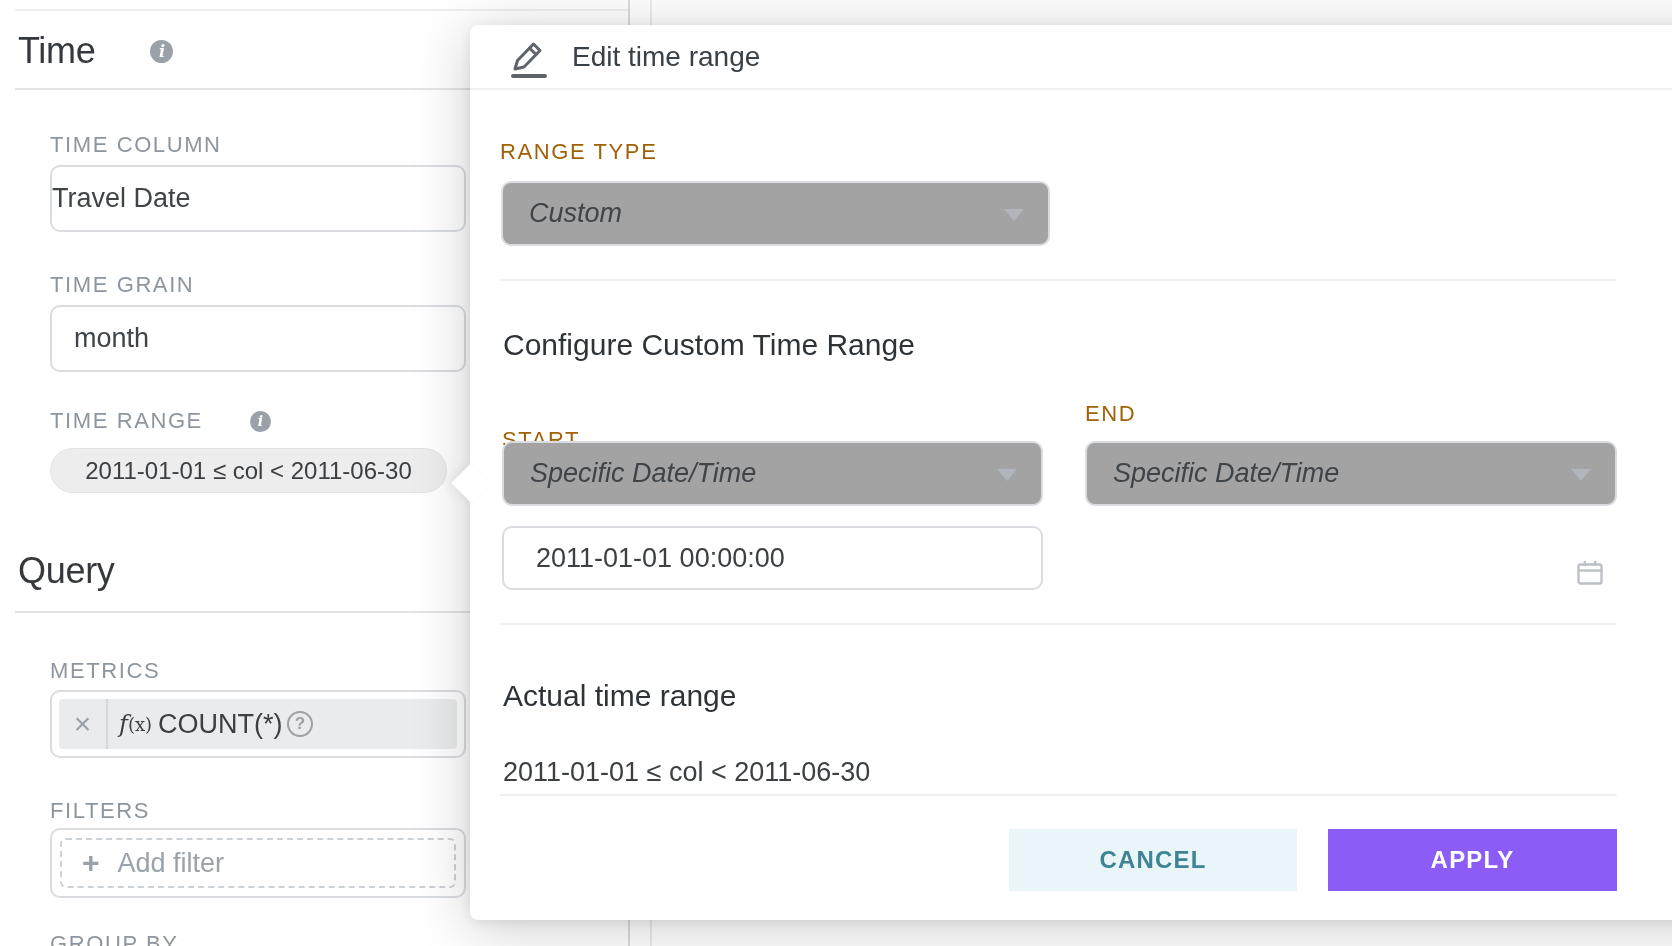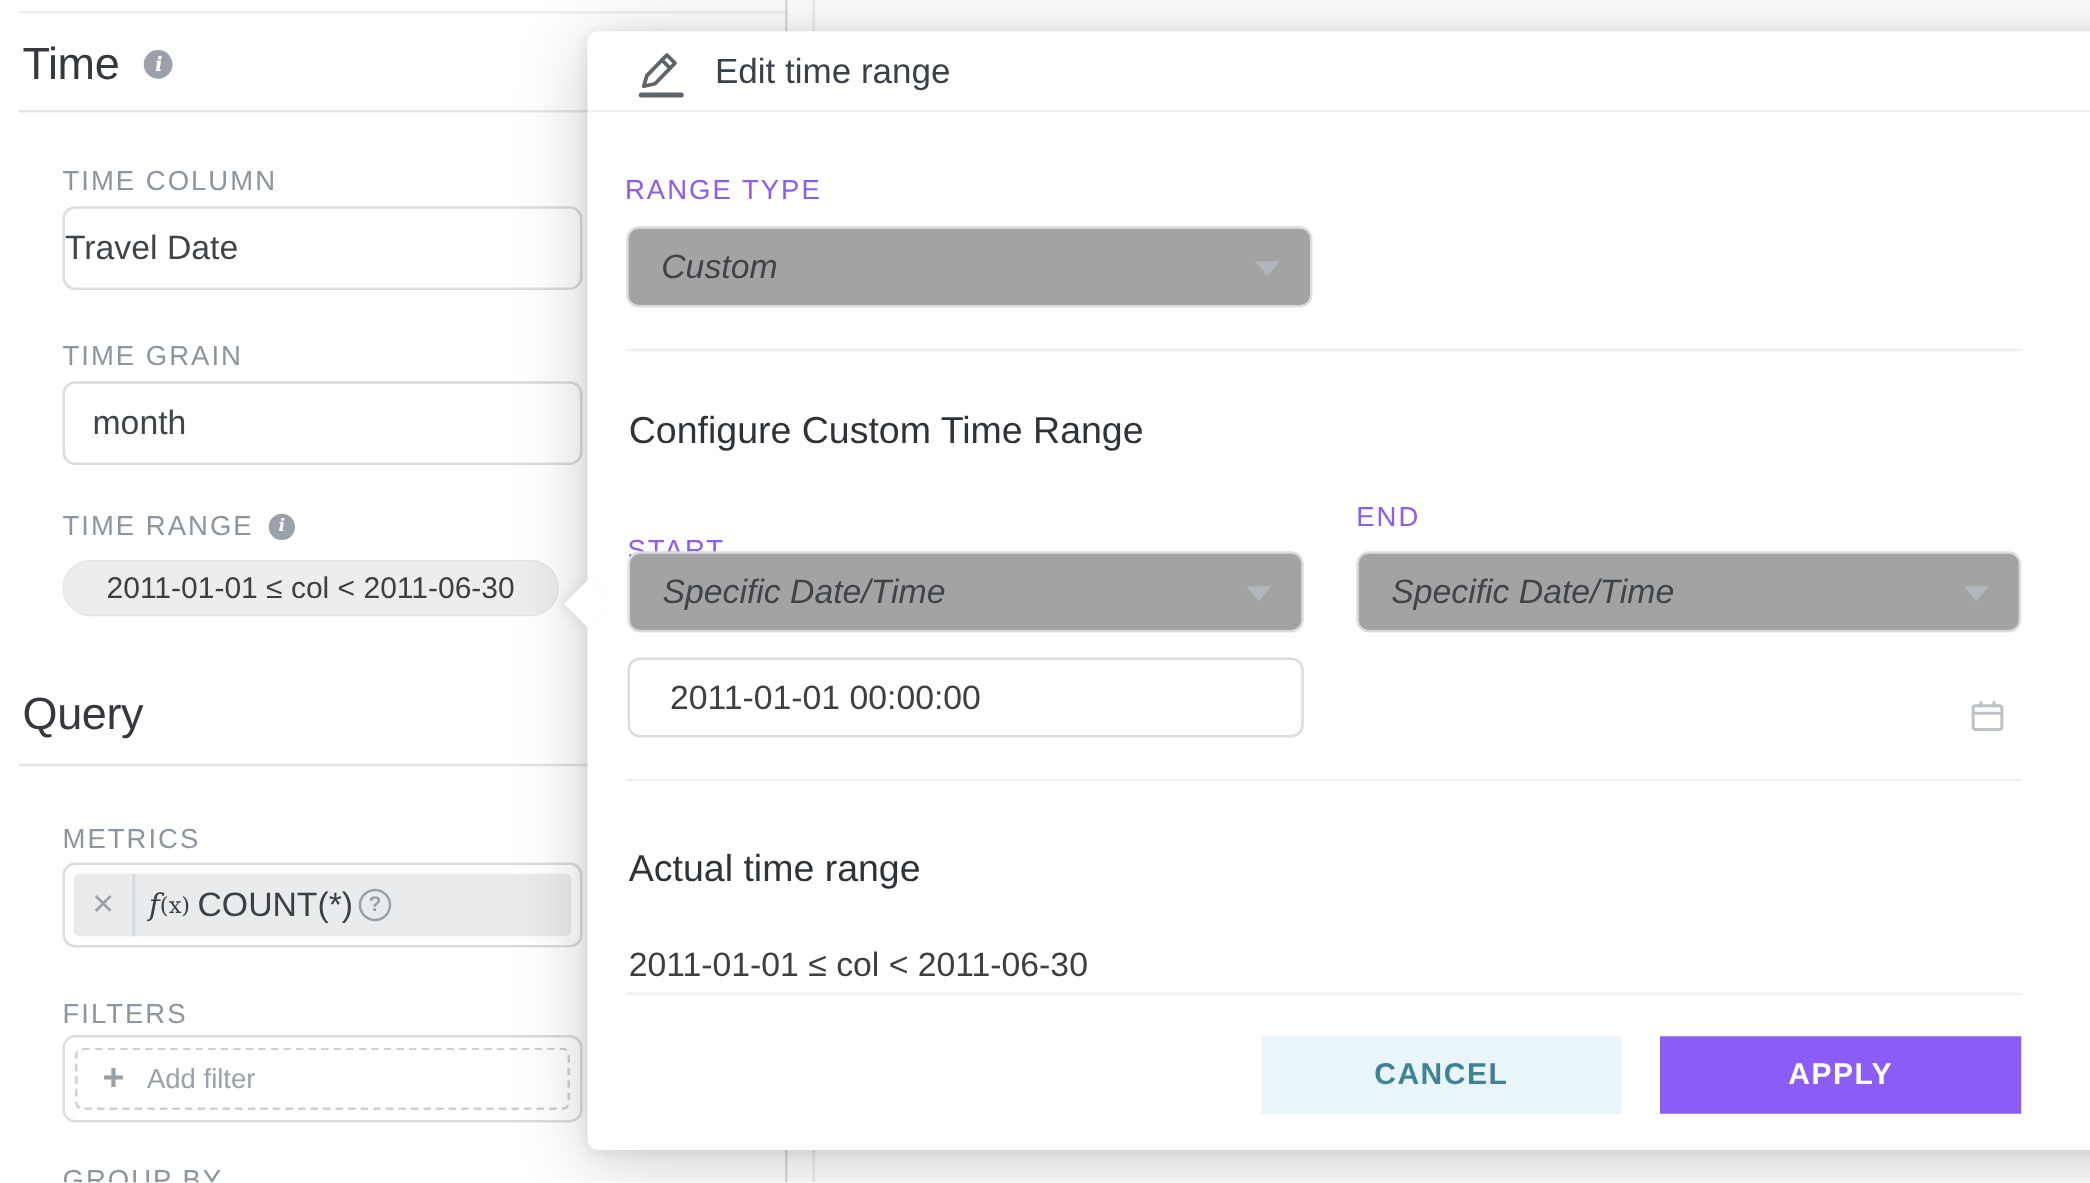--- a/index.html
+++ b/index.html
@@ -1,19 +1,19 @@
 <!DOCTYPE html>
 <html><head>
 <meta charset="utf-8">
 <style>
   * { margin:0; padding:0; box-sizing:border-box; }
   html,body { width:1672px; height:946px; overflow:hidden; background:#fff; }
   body { font-family:"Liberation Sans", sans-serif; }
   .canvas { position:relative; width:1672px; height:946px; background:#ffffff; overflow:hidden; }
-  .abs { position:absolute; }
+  .abs { position:absolute;gap:35px; }
 
   
   .top-hairline { left:15px; top:9px; width:613px; height:2px; background:#efefef; }
   .vline1 { left:628px; top:0; width:2px; height:946px; background:#dcdcdc; }
   .vline2 { left:650px; top:0; width:2px; height:946px; background:#ececec; }
 
   
   .panel-heading { font-size:36px; color:#35393d; letter-spacing:-0.3px; }
   .hdivider { height:2px; background:#e4e4e4; }
   .ctl-label { font-size:22px; letter-spacing:1.6px; color:#8d969e; }
@@ -35,31 +35,31 @@
   .chip-fn .args { font-size:18px; font-style:normal; }
   .chip-name { position:absolute; left:99px; top:0; bottom:0; display:flex; align-items:center;
                font-size:27px; color:#3c4043; }
   .chip-help { position:absolute; left:228px; top:50%; margin-top:-13px; width:26px; height:26px;
                border:2px solid #9ba1a7; border-radius:50%; color:#9ba1a7; font-size:17px; font-weight:700;
                display:flex; align-items:center; justify-content:center; }
   .filter-box { border:2px solid #d9dde1; border-radius:10px; background:#fff; }
   .filter-dash { position:absolute; inset:8px; border:2px dashed #ccd1d6; border-radius:6px;
                  display:flex; align-items:center; color:#9aa2ab; cursor:pointer; }
   .filter-plus { font-size:30px; font-weight:700; margin:0 18px 0 20px; color:#9aa1a7; line-height:1; }
-  .filter-label { font-size:22px; }
+  .filter-label { font-size:27px; }
 
   
   .modal { left:470px; top:25px; width:1309px; height:895px; background:#fff; border-radius:8px;
            box-shadow:0 8px 60px rgba(0,0,0,0.20), 0 2px 12px rgba(0,0,0,0.08); z-index:10; }
   .modal-arrow { position:absolute; left:-13px; top:444px; width:28px; height:28px; background:#fff;
                  transform:rotate(45deg); box-shadow:-4px 4px 10px rgba(0,0,0,0.06); }
   .modal-header { position:absolute; left:0; right:0; top:0; height:65px; display:flex; align-items:center;
                   padding-left:36px; border-bottom:2px solid #f0f1f2; border-radius:8px 8px 0 0; }
   .modal-title { font-size:28px; color:#3b4148; margin-left:22px; }
-  .m-label { font-size:22px; letter-spacing:1.6px; color:#8b5cf6; }
+  .m-label { font-size:22px; letter-spacing:1.6px; color:#a16207; }
   .m-divider { position:absolute; left:30px; width:1117px; height:2px; background:#eef0f1; }
   .m-heading { font-size:30px; color:#2e3338; }
   .m-sel { position:absolute; background:#a3a3a3; border:2px solid #d9dde1; border-radius:10px;
            display:flex; align-items:center; cursor:pointer;font-style:italic; }
   .m-sel-text { font-size:27px; color:#3f4449; padding-left:26px; }
   .caret { position:absolute; right:24px; top:50%; margin-top:-5px; width:0; height:0;
            border-left:10px solid transparent; border-right:10px solid transparent;
            border-top:12px solid #b0b6bb; }
   .date-input { position:absolute; border:2px solid #d9dde1; border-radius:10px; background:#fff;
                 font-family:"Liberation Sans", sans-serif; font-size:27px; color:#3c4043;

